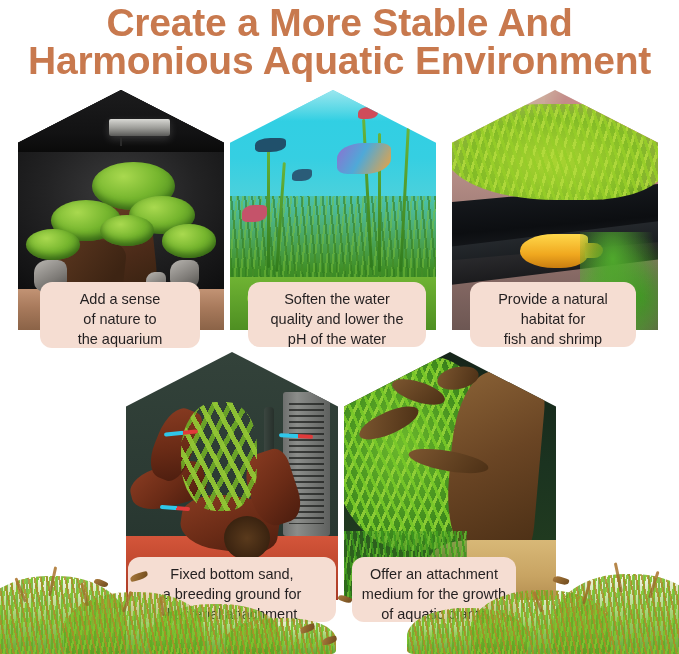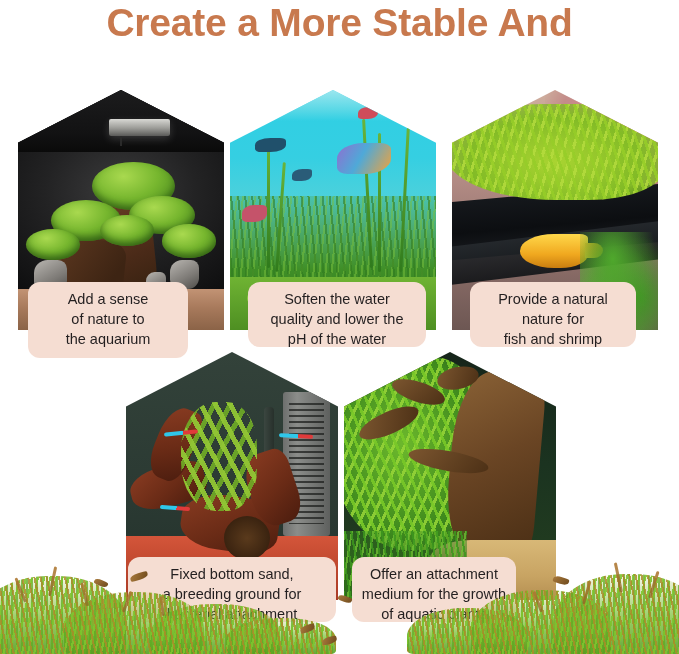--- a/index.html
+++ b/index.html
@@ -304,20 +304,21 @@
     position: absolute;
     background: linear-gradient(120deg,#a97a3c,#6f4a1d);
     border-radius: 50% 20% 50% 20%;
   }
 </style>
 </head>
 <body>
 
 <div class="title-block">
   <div class="title-line">Create a More Stable And</div>
+  <div class="title-line">Harmonious Aquatic Environment</div>
 </div>
 
 <div class="panel" style="left:18px; top:90px; width:206px; height:240px;">
   <div class="scene">
     <div class="layer p1-bg"></div>
     <div class="layer p1-hood"></div>
     <div class="layer p1-light"></div>
     <div class="layer p1-sand"></div>
     <div class="layer p1-wood"></div>
     <div class="layer p1-wood2"></div>
@@ -325,21 +326,21 @@
     <div class="layer p1-rock" style="left:74%; bottom:17%; width:14%; height:12%;"></div>
     <div class="layer p1-rock" style="left:62%; bottom:15%; width:10%; height:9%;"></div>
     <div class="layer p1-canopy" style="left:36%; top:30%; width:40%; height:20%;"></div>
     <div class="layer p1-canopy" style="left:16%; top:46%; width:34%; height:17%;"></div>
     <div class="layer p1-canopy" style="left:54%; top:44%; width:32%; height:16%;"></div>
     <div class="layer p1-canopy" style="left:4%;  top:58%; width:26%; height:13%;"></div>
     <div class="layer p1-canopy" style="left:70%; top:56%; width:26%; height:14%;"></div>
     <div class="layer p1-canopy" style="left:40%; top:52%; width:26%; height:13%;"></div>
   </div>
 </div>
-<div class="caption" style="left:28px; top:282px; width:160px; height:76px;">Add a sense
+<div class="caption" style="left:40px; top:282px; width:160px; height:66px;">Add a sense
 of nature to
 the aquarium</div>
 
 <div class="panel" style="left:230px; top:90px; width:206px; height:240px;">
   <div class="scene">
     <div class="layer p2-water"></div>
     <div class="layer p2-surface"></div>
     <div class="layer p2-grass"></div>
     <div class="layer p2-carpet"></div>
     <div class="layer p2-stem" style="left:18%; top:22%; height:52%;"></div>
@@ -364,21 +365,21 @@
     <div class="layer p3-bg"></div>
     <div class="layer p3-pinkplant"></div>
     <div class="layer p3-log"></div>
     <div class="layer p3-log2"></div>
     <div class="layer p3-moss"></div>
     <div class="layer p3-fish"></div>
     <div class="layer p3-leafplant"></div>
   </div>
 </div>
 <div class="caption" style="left:470px; top:282px; width:166px; height:65px;">Provide a natural
-nature for
+habitat for
 fish and shrimp</div>
 
 <div class="panel" style="left:126px; top:352px; width:212px; height:248px;">
   <div class="scene">
     <div class="layer p4-bg"></div>
     <div class="layer p4-sand"></div>
     <div class="layer p4-filter"></div>
     <div class="layer p4-pipe"></div>
     <div class="layer p4-wood" style="left:2%;  top:46%; width:36%; height:16%; transform:rotate(-14deg);"></div>
     <div class="layer p4-wood" style="left:26%; top:58%; width:46%; height:22%; transform:rotate(8deg);"></div>

